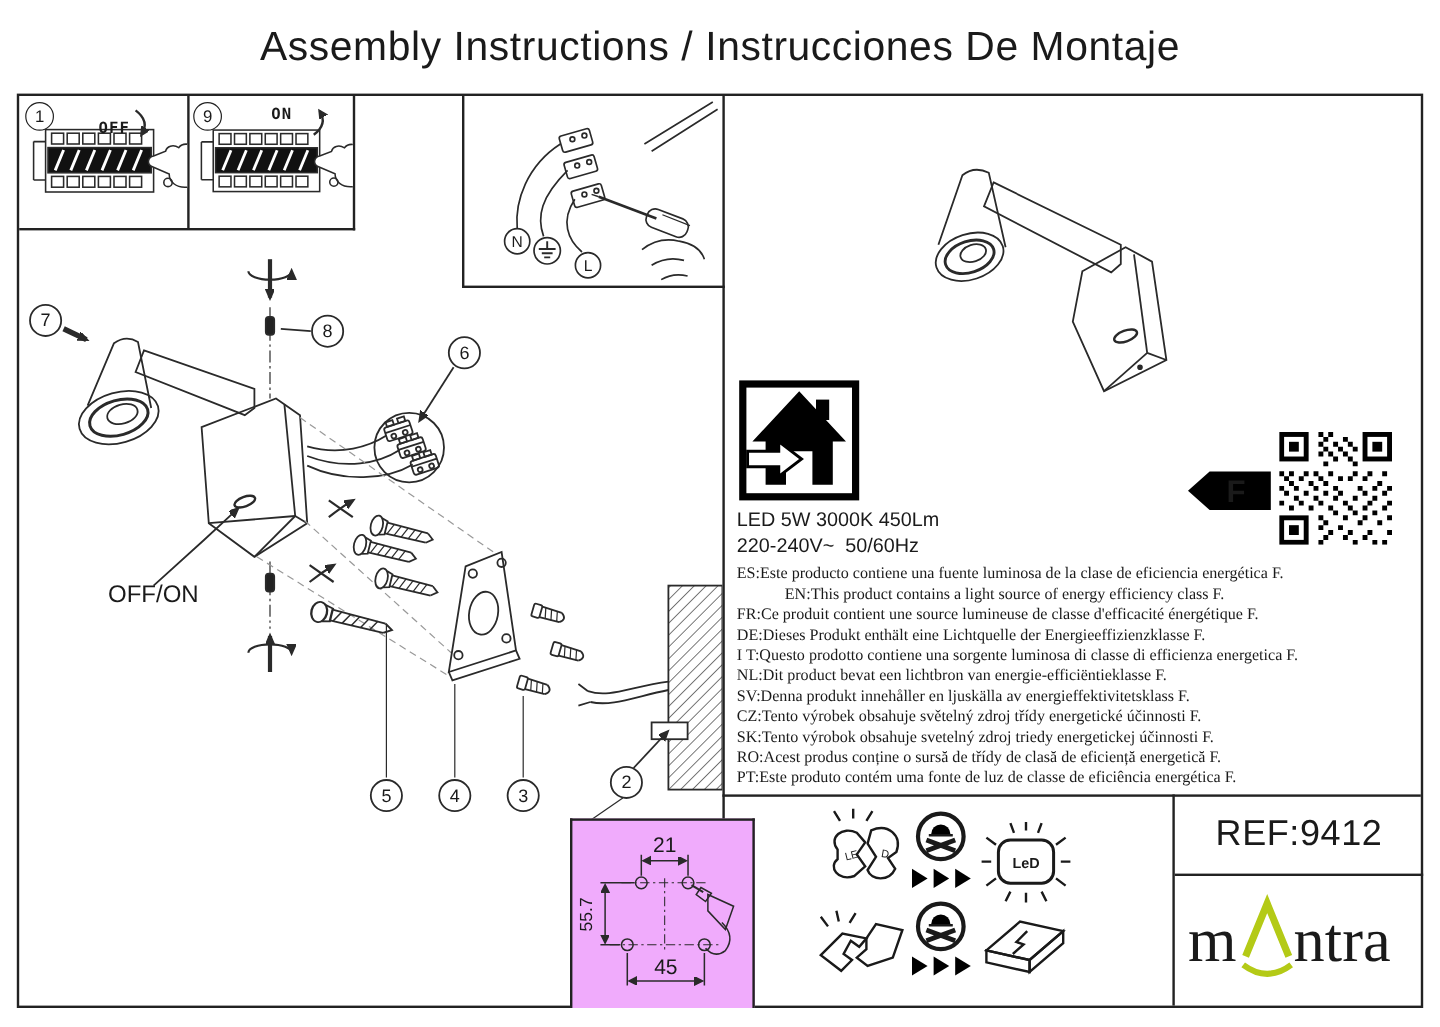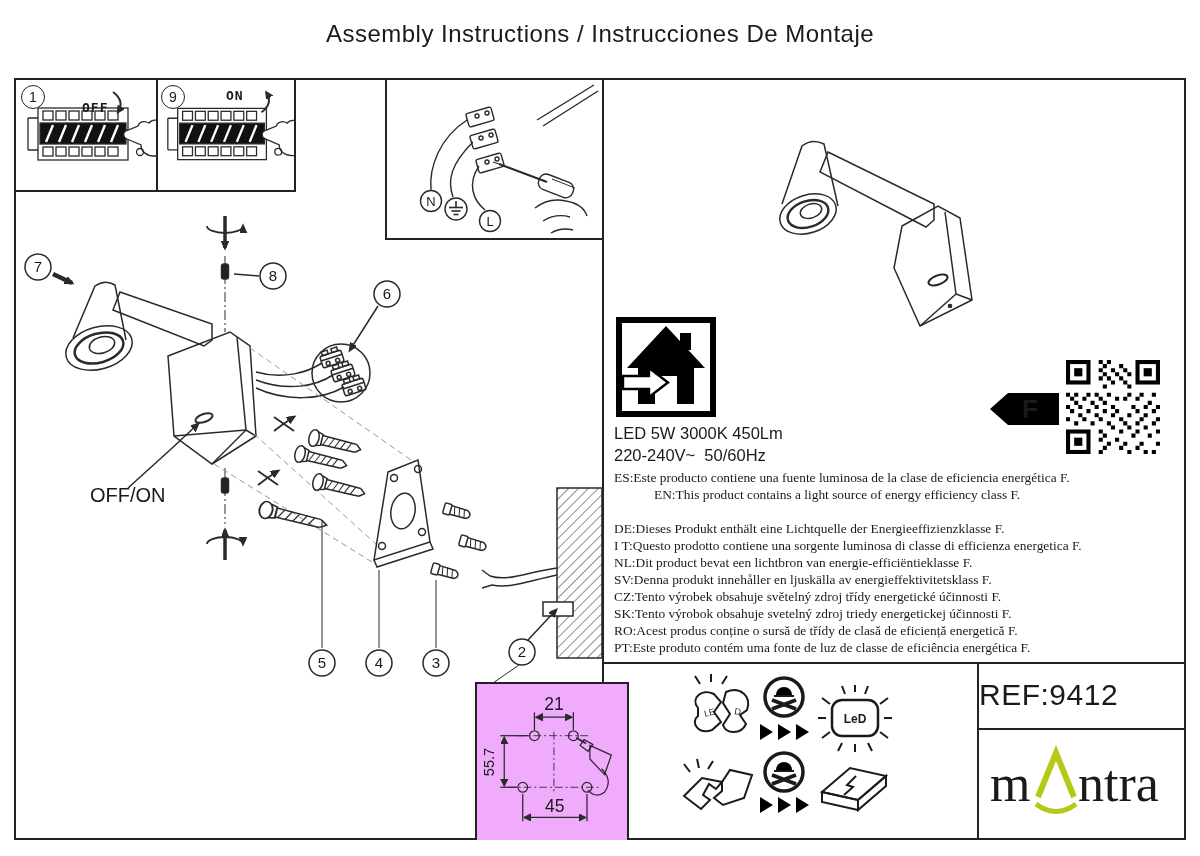--- a/index.html
+++ b/index.html
@@ -1,32 +1,32 @@
 <!DOCTYPE html>
 <html><head>
 <meta charset="utf-8">
 <style>
   html,body{margin:0;padding:0;}
   body{width:1200px;height:856px;background:#fff;position:relative;overflow:hidden;
        font-family:"Liberation Sans","DejaVu Sans",sans-serif;color:#1a1a1a;}
   .abs{position:absolute;}
-  .title{top:20px;left:0;width:1200px;text-align:center;font-size:24px;letter-spacing:.5px;}
+  .title{top:20px;left:0;width:1200px;text-align:center;font-size:34px;letter-spacing:.5px;}
   .sheet{left:14px;top:78px;width:1168px;height:758px;border:2px solid #222;}
   .vline{background:#222;width:2px;}
   .hline{background:#222;height:2px;}
   .panel-breakers{left:0;top:0;width:278px;height:110px;border-right:2px solid #222;border-bottom:2px solid #222;}
   .bcell{position:absolute;top:0;height:110px;}
   .circnum{position:absolute;width:22px;height:22px;border:1.6px solid #222;border-radius:50%;
            text-align:center;line-height:22px;font-size:14px;background:#fff;}
   .blabel{position:absolute;font-weight:bold;font-size:13px;letter-spacing:1px;font-family:"DejaVu Sans Mono","Liberation Mono",monospace;}
   .panel-wiring{left:369px;top:0;width:217px;height:158px;border-left:2px solid #222;border-bottom:2px solid #222;}
   .led-specs,.power-specs{left:598px;font-size:16.5px;white-space:pre;}
   .lang{left:598px;width:575px;font-size:13.4px;line-height:17px;white-space:pre;font-family:Liberation Serif, serif;}
   .dimpanel{left:459px;top:602px;width:150px;height:156px;border:2px solid #222;border-bottom:none;background:#f0abfc;}
-  .refbox{left:963px;top:582px;width:207px;height:66px;display:flex;align-items:center;font-size:30px;letter-spacing:.5px;}
+  .refbox{left:963px;top:582px;width:207px;height:66px;display:flex;align-items:center;justify-content:center;font-size:30px;letter-spacing:.5px;}
   .brandbox{left:963px;top:648px;width:207px;height:110px;display:flex;align-items:center;justify-content:center;}
   svg{display:block;}
   svg text{stroke:none;fill:#1a1a1a;}
 </style>
 </head>
 <body>
 
 <div class="abs title">Assembly Instructions / Instrucciones De Montaje</div>
 
 <div class="abs sheet">
@@ -329,20 +329,21 @@
     <rect x="4" y="4" width="94" height="94" fill="#fff" stroke="#000" stroke-width="6"></rect>
     <path fill="#000" d="M51 10 L90 52 L79 52 L79 88 L62 88 L62 60 L40 60 L40 88 L23 88 L23 52 L12 52 Z"></path>
     <rect x="65" y="17" width="11" height="17" fill="#000"></rect>
     <path d="M8 60 L34 60 L34 52 L53 66.5 L34 81 L34 73 L8 73 Z" fill="#fff" stroke="#000" stroke-width="2.4"></path>
   </svg>
   <div class="abs led-specs" style="top:344px;">LED 5W 3000K 450Lm</div>
   <div class="abs power-specs" style="top:366px;">220-240V~  50/60Hz</div>
 
   <div class="abs lang" style="top:389px;">ES:Este producto contiene una fuente luminosa de la clase de eficiencia energética F.</div>
   <div class="abs lang" style="top:406px;margin-left:40px;">EN:This product contains a light source of energy efficiency class F.</div>
+  <div class="abs lang" style="top:423px;">FR:Ce produit contient une source lumineuse de classe d'efficacité énergétique F.</div>
   <div class="abs lang" style="top:440px;">DE:Dieses Produkt enthält eine Lichtquelle der Energieeffizienzklasse F.</div>
   <div class="abs lang" style="top:457px;">I T:Questo prodotto contiene una sorgente luminosa di classe di efficienza energetica F.</div>
   <div class="abs lang" style="top:474px;">NL:Dit product bevat een lichtbron van energie-efficiëntieklasse F.</div>
   <div class="abs lang" style="top:491px;">SV:Denna produkt innehåller en ljuskälla av energieffektivitetsklass F.</div>
   <div class="abs lang" style="top:508px;">CZ:Tento výrobek obsahuje světelný zdroj třídy energetické účinnosti F.</div>
   <div class="abs lang" style="top:525px;">SK:Tento výrobok obsahuje svetelný zdroj triedy energetickej účinnosti F.</div>
   <div class="abs lang" style="top:542px;">RO:Acest produs conține o sursă de třídy de clasă de eficiență energetică F.</div>
   <div class="abs lang" style="top:559px;">PT:Este produto contém uma fonte de luz de classe de eficiência energética F.</div>
 
   <svg class="abs" style="left:970px;top:310px;" width="76" height="38" viewBox="0 0 76 38">

